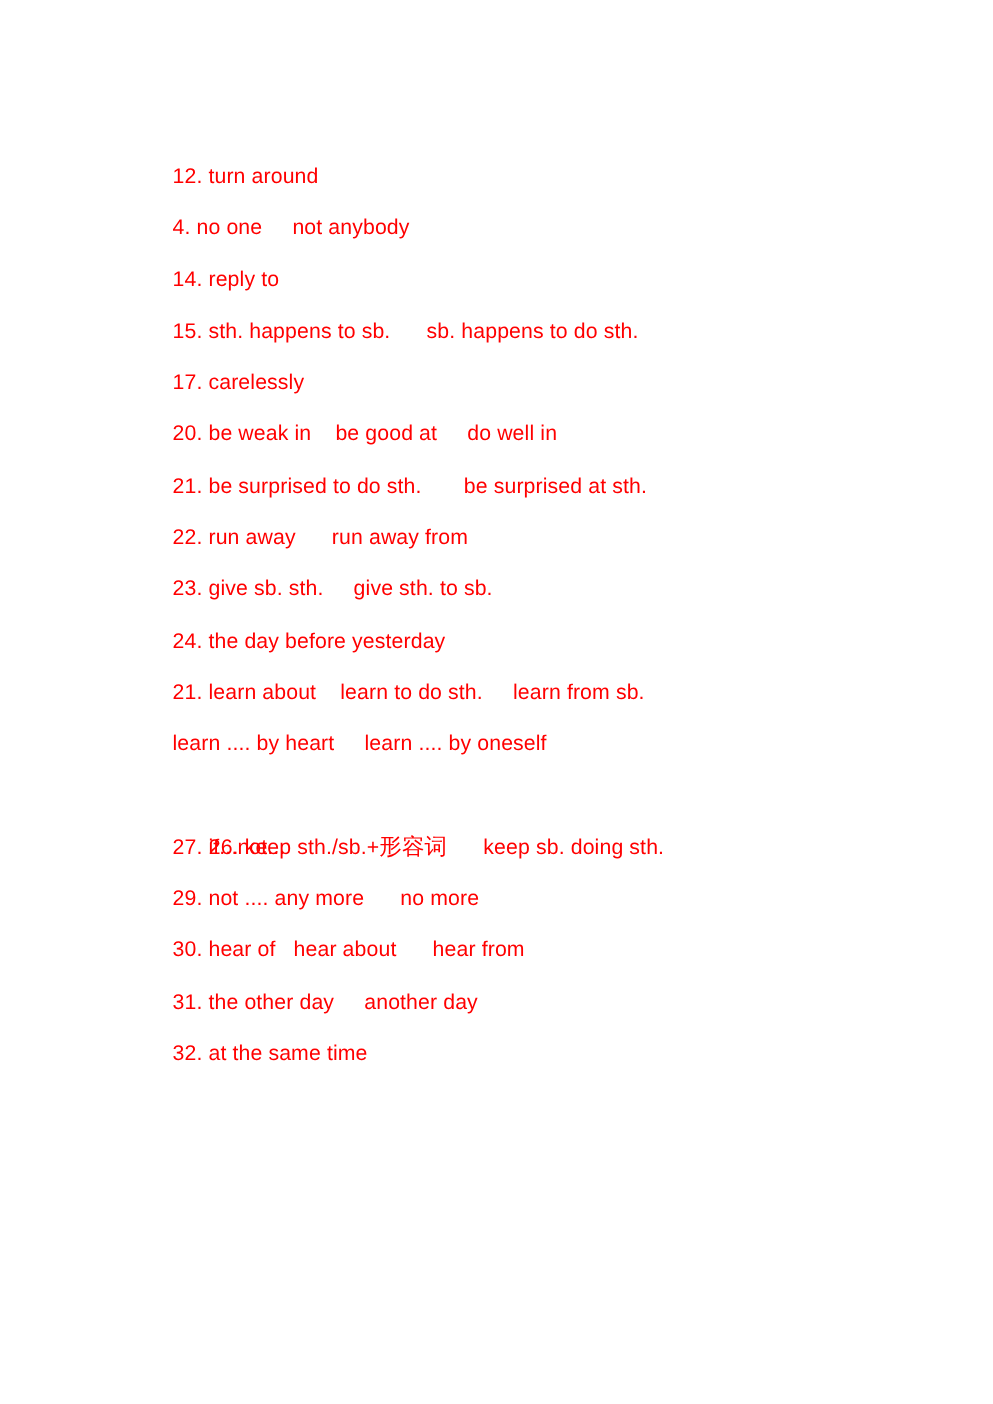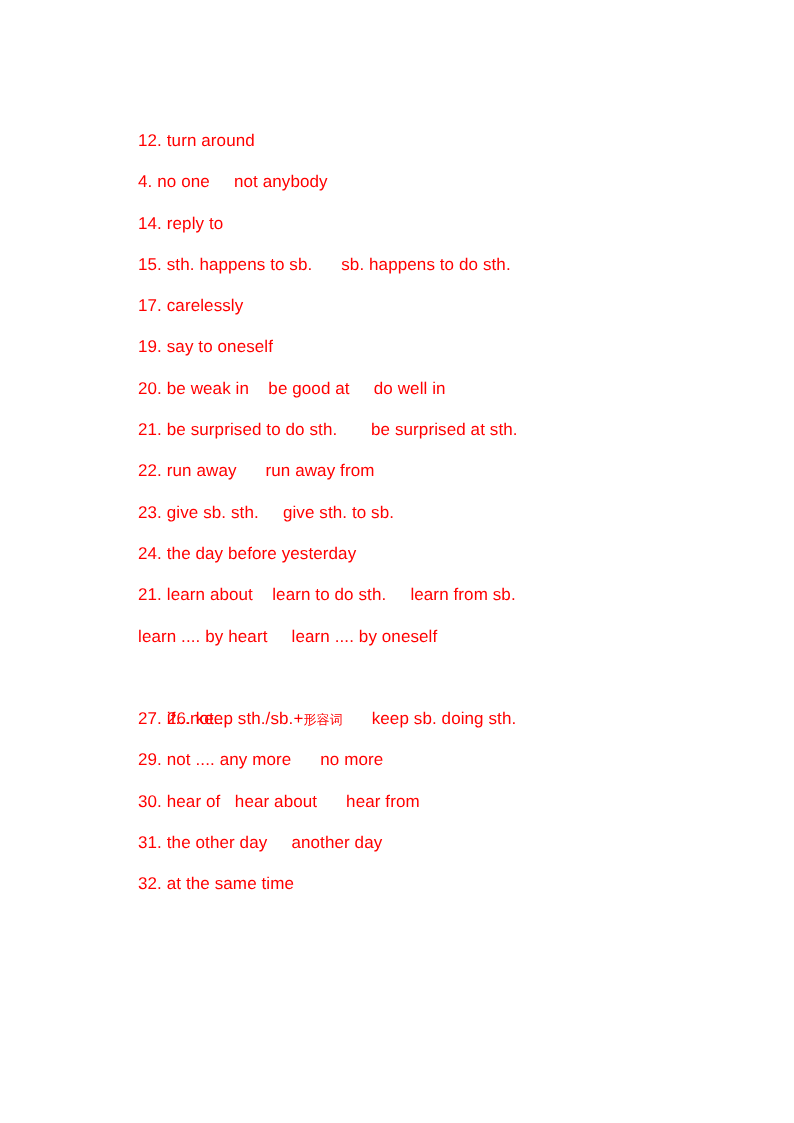--- a/index.html
+++ b/index.html
@@ -42,42 +42,41 @@
     color: #ff0000;
     font-size: 17px;
     font-family: "Liberation Sans", "DejaVu Sans", sans-serif;
     letter-spacing: 0.1px;
     text-rendering: geometricPrecision;
   }
 
   
   .phrase-line .cjk {
     font-family: "Liberation Serif", "DejaVu Serif", serif;
-    font-size: 13px;
+    font-size: 18px;
   }
 </style>
 </head>
 <body>
 
 <div id="document-page">
   <ul id="phrase-list">
 
     <li class="phrase-line">12. turn around</li>
 
     <li class="phrase-line">4. no one     not anybody</li>
 
     <li class="phrase-line">14. reply to</li>
 
     <li class="phrase-line">15. sth. happens to sb.      sb. happens to do sth.</li>
 
 
     <li class="phrase-line">17. carelessly</li>
 
 
-    <li class="phrase-line">19. say to oneself</li>
 
     <li class="phrase-line">20. be weak in    be good at     do well in</li>
 
     <li class="phrase-line">21. be surprised to do sth.       be surprised at sth.</li>
 
     <li class="phrase-line">22. run away      run away from</li>
 
     <li class="phrase-line">23. give sb. sth.     give sth. to sb.</li>
 
     <li class="phrase-line">24. the day before yesterday</li>

